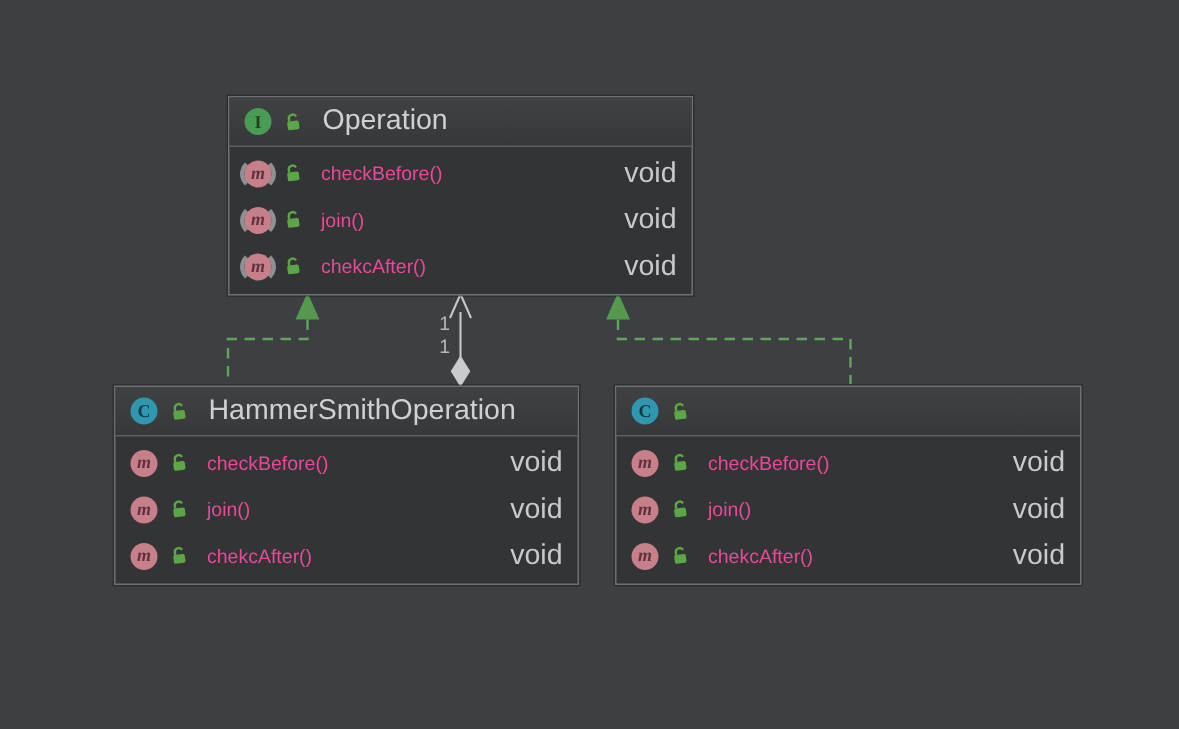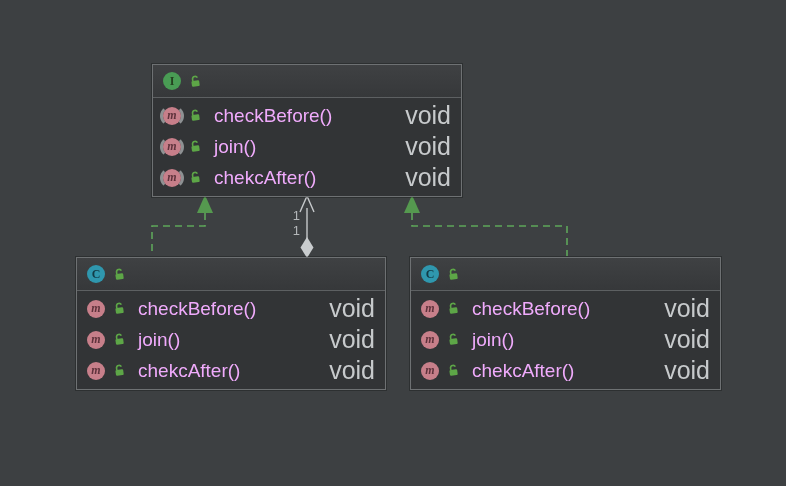--- a/index.html
+++ b/index.html
@@ -25,22 +25,22 @@
     border-bottom:1px solid #5d6062;
   }
   .uml-title{
     margin-left:13px;font-size:19px;color:#ced1d3;white-space:nowrap;
   }
   .uml-rows{padding:2px 0 3px 0;}
   .uml-row{
     height:31px;display:flex;align-items:center;
     padding:0 10px;box-sizing:border-box;
   }
-  .m-name{margin-left:12px;font-size:19px;color:#f0abfc;white-space:nowrap;}
-  .m-type{margin-left:auto;font-size:25px;color:#c7cacc;}
+  .m-name{margin-left:12px;font-size:13px;color:#ec4899;white-space:nowrap;}
+  .m-type{margin-left:auto;font-size:19px;color:#c7cacc;}
 
   .type-icon,.m-icon{
     width:18px;height:18px;border-radius:50%;
     display:flex;align-items:center;justify-content:center;
     font-size:12px;font-weight:bold;flex:none;
     font-family:"Liberation Serif", serif;
   }
   .iface{background:#499c54;color:#24411f;}
   .cls{background:#2f97ae;color:#123a46;}
   .m-icon{background:#c77f8a;color:#5f333c;font-style:italic;}
@@ -85,20 +85,21 @@
 
   <div class="uml-node" style="left:152px;top:64px;">
     <div class="uml-header">
       <span class="type-icon iface">I</span>
       <span class="lock-icon">
         <svg width="13" height="13" viewBox="0 0 12 12">
           <path d="M3.6 5.2 V3.7 a2.4 2.4 0 0 1 4.6 -1" fill="none" stroke="#5da647" stroke-width="1.5"></path>
           <rect x="2.2" y="5.2" width="7.2" height="5.4" rx="1.1" fill="#5da647"></rect>
         </svg>
       </span>
+      <span class="uml-title">Operation</span>
     </div>
     <div class="uml-rows">
       <div class="uml-row">
         <span class="m-wrap abstract">
           <span class="m-icon">m</span>
           </span>
         <span class="lock-icon">
           <svg width="13" height="13" viewBox="0 0 12 12">
             <path d="M3.6 5.2 V3.7 a2.4 2.4 0 0 1 4.6 -1" fill="none" stroke="#5da647" stroke-width="1.5"></path>
             <rect x="2.2" y="5.2" width="7.2" height="5.4" rx="1.1" fill="#5da647"></rect>
@@ -138,20 +139,21 @@
 
   <div class="uml-node" style="left:76px;top:257px;">
     <div class="uml-header">
       <span class="type-icon cls">C</span>
       <span class="lock-icon">
         <svg width="13" height="13" viewBox="0 0 12 12">
           <path d="M3.6 5.2 V3.7 a2.4 2.4 0 0 1 4.6 -1" fill="none" stroke="#5da647" stroke-width="1.5"></path>
           <rect x="2.2" y="5.2" width="7.2" height="5.4" rx="1.1" fill="#5da647"></rect>
         </svg>
       </span>
+      <span class="uml-title">HammerSmithOperation</span>
     </div>
     <div class="uml-rows">
       <div class="uml-row">
         <span class="m-wrap">
           <span class="m-icon">m</span>
           </span>
         <span class="lock-icon">
           <svg width="13" height="13" viewBox="0 0 12 12">
             <path d="M3.6 5.2 V3.7 a2.4 2.4 0 0 1 4.6 -1" fill="none" stroke="#5da647" stroke-width="1.5"></path>
             <rect x="2.2" y="5.2" width="7.2" height="5.4" rx="1.1" fill="#5da647"></rect>

